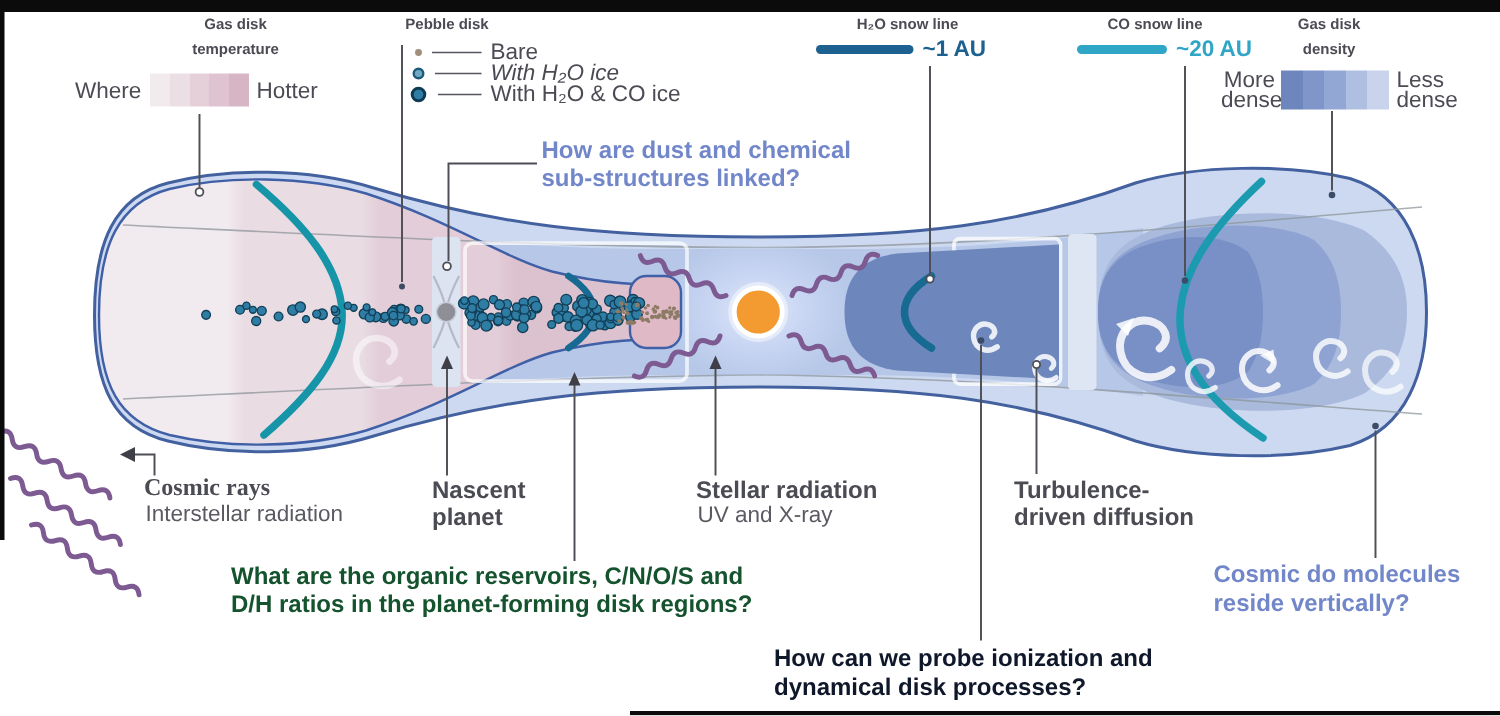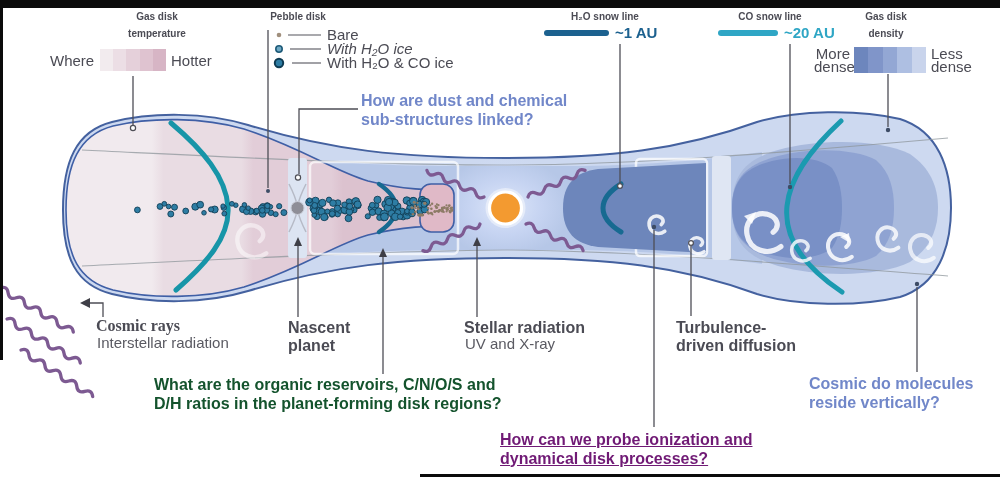--- a/index.html
+++ b/index.html
@@ -436,21 +436,21 @@
 <div class="txt h2" style="left:676px;top:319px;">
   <span class="line">Turbulence-</span>
   <span class="line">driven diffusion</span>
 </div>
 
 <div class="txt q" style="left: 154px; top: 376px; color: #14532d;">
   <span class="line">What are the organic reservoirs, C/N/O/S and</span>
   <span class="line">D/H ratios in the planet-forming disk regions?</span>
 </div>
 
-<div class="txt q" style="left: 500px; top: 431px; color: #701a75; text-decoration: underline;">
+<div class="txt q" style="left: 516px; top: 431px; color: #0f172a;">
   <span class="line">How can we probe ionization and</span>
   <span class="line">dynamical disk processes?</span>
 </div>
 
 <div class="txt q" style="left: 809px; top: 375px; color: rgb(113, 135, 201);">
   <span class="line">Cosmic do molecules</span>
   <span class="line">reside vertically?</span>
 </div>
 
 </div>

